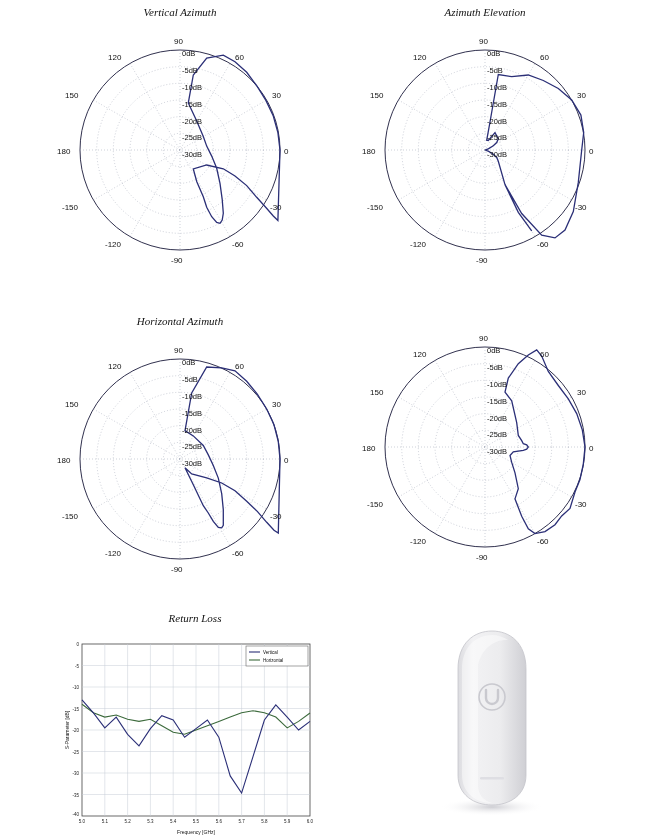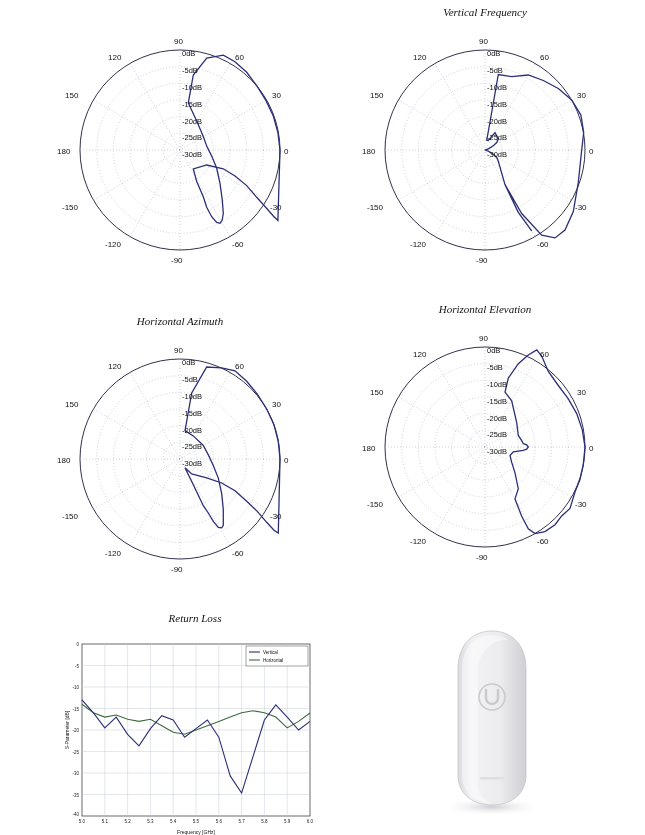--- a/index.html
+++ b/index.html
@@ -12,20 +12,21 @@
   .polar-wrap{position:absolute;left:0;top:16px;width:100%;height:260px;}
   svg{display:block;}
   .rl-wrap{position:absolute;left:0;top:16px;}
   .dev{position:absolute;}
   text{font-family:"Liberation Sans",sans-serif;}
 </style>
 </head>
 <body>
 
 <div class="panel" style="left:40px;top:6px;width:280px;height:285px;">
+  <div class="ptitle">Vertical Azimuth</div>
   <div class="polar-wrap">
     <svg width="280" height="262" viewBox="0 0 280 262">
       <g transform="translate(140,128)">
         <circle r="100" fill="none" stroke="#1a1a3a" stroke-width="0.9"></circle>
         <circle r="83.3" fill="none" stroke="#9aa0b0" stroke-width="0.5" stroke-dasharray="1,2"></circle>
         <circle r="66.7" fill="none" stroke="#9aa0b0" stroke-width="0.5" stroke-dasharray="1,2"></circle>
         <circle r="50" fill="none" stroke="#9aa0b0" stroke-width="0.5" stroke-dasharray="1,2"></circle>
         <circle r="33.3" fill="none" stroke="#9aa0b0" stroke-width="0.5" stroke-dasharray="1,2"></circle>
         <circle r="16.7" fill="none" stroke="#9aa0b0" stroke-width="0.5" stroke-dasharray="1,2"></circle>
         <g stroke="#9aa0b0" stroke-width="0.5" stroke-dasharray="1,2">
@@ -55,21 +56,21 @@
         <text x="2" y="-43" font-size="7.5" fill="#111">-15dB</text>
         <text x="2" y="-26" font-size="7.5" fill="#111">-20dB</text>
         <text x="2" y="-10" font-size="7.5" fill="#111">-25dB</text>
         <text x="2" y="7" font-size="7.5" fill="#111">-30dB</text>
       </g>
     </svg>
   </div>
 </div>
 
 <div class="panel" style="left:345px;top:6px;width:280px;height:285px;">
-  <div class="ptitle">Vertical Frequency</div>
+  <div class="ptitle">Azimuth Elevation</div>
   <div class="polar-wrap">
     <svg width="280" height="262" viewBox="0 0 280 262">
       <g transform="translate(140,128)">
         <circle r="100" fill="none" stroke="#1a1a3a" stroke-width="0.9"></circle>
         <circle r="83.3" fill="none" stroke="#9aa0b0" stroke-width="0.5" stroke-dasharray="1,2"></circle>
         <circle r="66.7" fill="none" stroke="#9aa0b0" stroke-width="0.5" stroke-dasharray="1,2"></circle>
         <circle r="50" fill="none" stroke="#9aa0b0" stroke-width="0.5" stroke-dasharray="1,2"></circle>
         <circle r="33.3" fill="none" stroke="#9aa0b0" stroke-width="0.5" stroke-dasharray="1,2"></circle>
         <circle r="16.7" fill="none" stroke="#9aa0b0" stroke-width="0.5" stroke-dasharray="1,2"></circle>
         <g stroke="#9aa0b0" stroke-width="0.5" stroke-dasharray="1,2">
@@ -143,21 +144,20 @@
         <text x="2" y="-43" font-size="7.5" fill="#111">-15dB</text>
         <text x="2" y="-26" font-size="7.5" fill="#111">-20dB</text>
         <text x="2" y="-10" font-size="7.5" fill="#111">-25dB</text>
         <text x="2" y="7" font-size="7.5" fill="#111">-30dB</text>
       </g>
     </svg>
   </div>
 </div>
 
 <div class="panel" style="left:345px;top:303px;width:280px;height:285px;">
-  <div class="ptitle">Horizontal Elevation</div>
   <div class="polar-wrap">
     <svg width="280" height="262" viewBox="0 0 280 262">
       <g transform="translate(140,128)">
         <circle r="100" fill="none" stroke="#1a1a3a" stroke-width="0.9"></circle>
         <circle r="83.3" fill="none" stroke="#9aa0b0" stroke-width="0.5" stroke-dasharray="1,2"></circle>
         <circle r="66.7" fill="none" stroke="#9aa0b0" stroke-width="0.5" stroke-dasharray="1,2"></circle>
         <circle r="50" fill="none" stroke="#9aa0b0" stroke-width="0.5" stroke-dasharray="1,2"></circle>
         <circle r="33.3" fill="none" stroke="#9aa0b0" stroke-width="0.5" stroke-dasharray="1,2"></circle>
         <circle r="16.7" fill="none" stroke="#9aa0b0" stroke-width="0.5" stroke-dasharray="1,2"></circle>
         <g stroke="#9aa0b0" stroke-width="0.5" stroke-dasharray="1,2">

